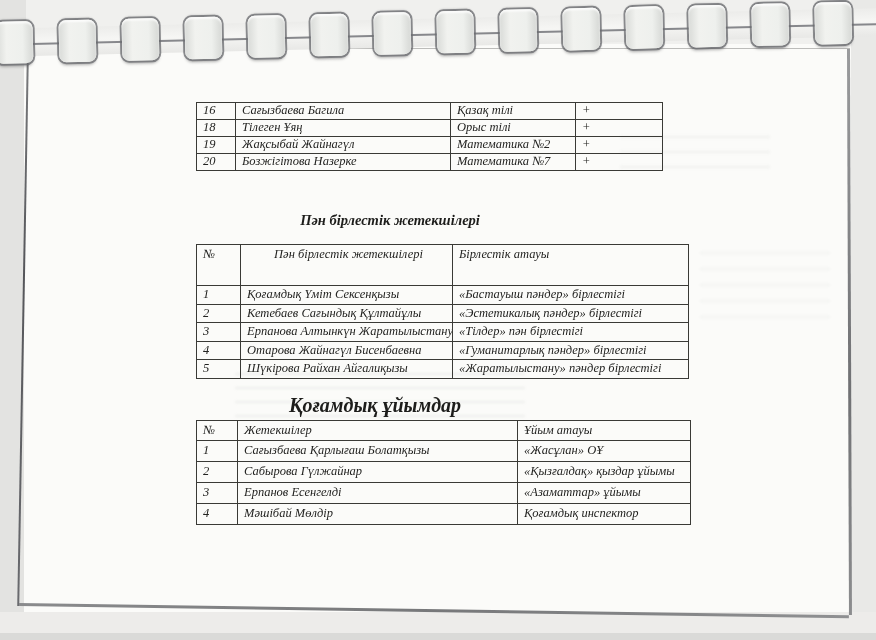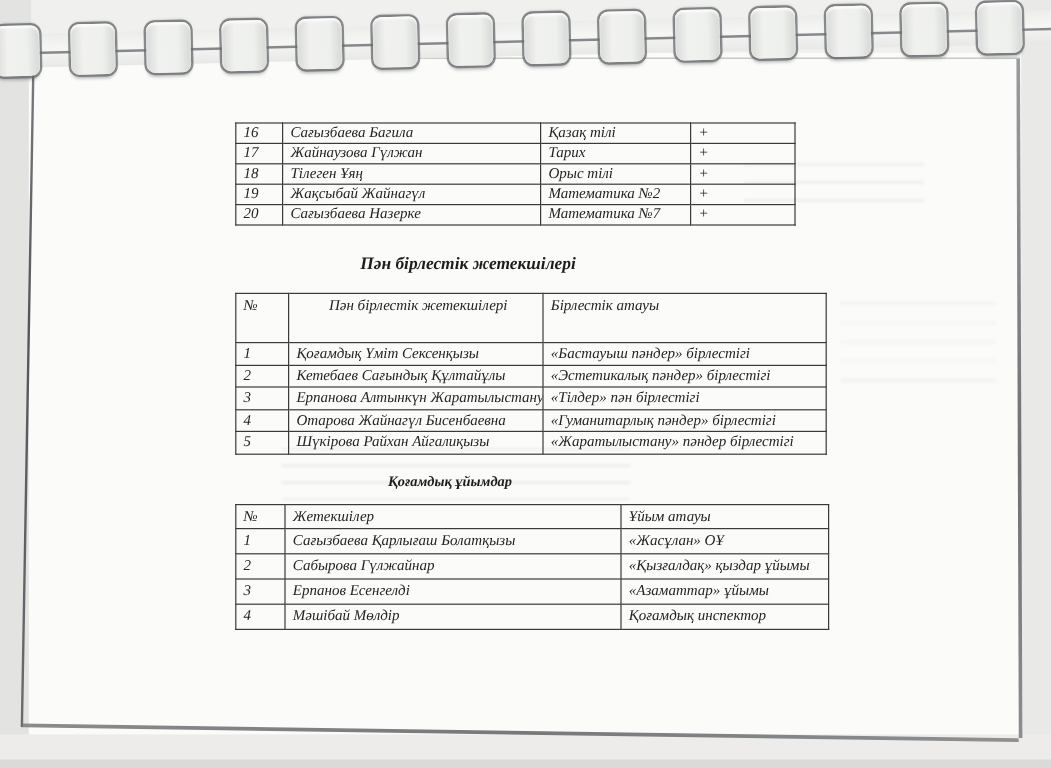--- a/index.html
+++ b/index.html
@@ -73,21 +73,21 @@
 
   .t3{left:196px;top:420px;width:494px;}
   .t3 thead td{height:17px;}
   .t3 tbody td{height:18px;}
 
   .heading-wrap{position:absolute;text-align:center;}
   .h1-wrap{left:120px;top:212px;width:540px;}
   .h2-wrap{left:100px;top:394px;width:550px;}
   .doc-heading{font-style:italic;font-weight:700;font-size:14.5px;color:#1d1d1b;}
   .doc-subheading{font-style:italic;font-weight:400;font-size:13px;margin-top:3px;color:#2a2a28;}
-  .h2-wrap .doc-heading{font-size:12px;}
+  .h2-wrap .doc-heading{font-size:20px;}
 </style>
 </head>
 <body>
 
 <div class="bg-left"></div>
 <div class="bg-right"></div>
 <div class="bg-bottom"></div>
 <div class="bg-bottom-band"></div>
 
 <div class="page"></div>
@@ -131,40 +131,34 @@
         <col style="width:87px">
       </colgroup>
     <tbody>
       <tr>
         <td>16</td>
         <td>Сағызбаева Багила</td>
         <td>Қазақ тілі</td>
         <td>+</td>
       </tr>
       <tr>
-        <td>17</td>
-        <td>Жайнаузова Гүлжан</td>
-        <td>Тарих</td>
-        <td>+</td>
-      </tr>
-      <tr>
         <td>18</td>
         <td>Тілеген Ұяң</td>
         <td>Орыс тілі</td>
         <td>+</td>
       </tr>
       <tr>
         <td>19</td>
         <td>Жақсыбай Жайнагүл</td>
         <td>Математика №2</td>
         <td>+</td>
       </tr>
       <tr>
         <td>20</td>
-        <td>Сағызбаева  Назерке</td>
+        <td>Бозжігітова  Назерке</td>
         <td>Математика №7</td>
         <td>+</td>
       </tr>
     </tbody>
   </table>
 
   <div class="heading-wrap h1-wrap">
     <div class="doc-heading">Пән бірлестік жетекшілері</div>
   </div>
 

